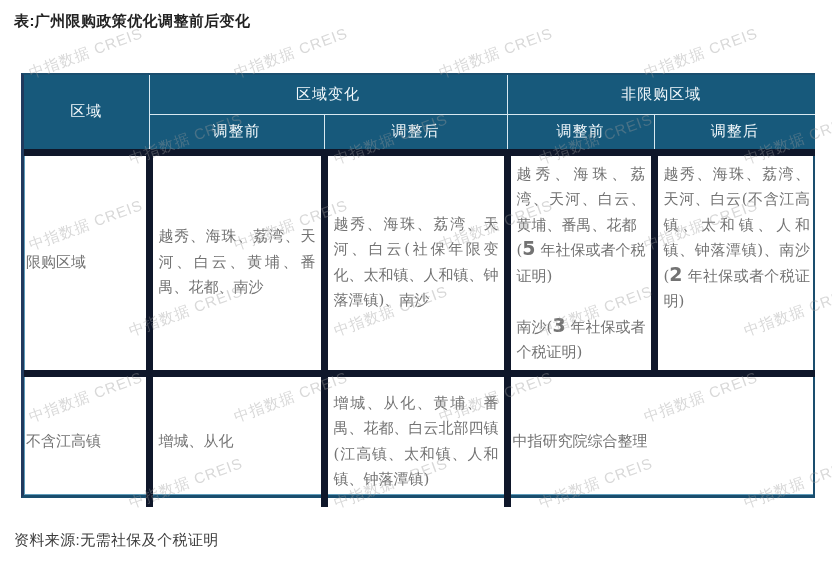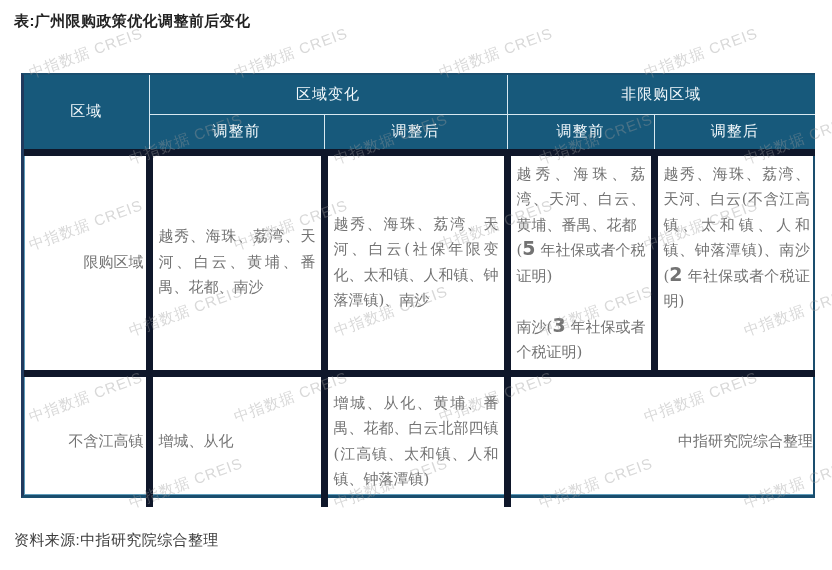--- a/index.html
+++ b/index.html
@@ -24,21 +24,21 @@
   thead th.region-head{border-bottom-color:#2b6e91;}
   table tr > *:first-child{border-left:0;}
   table tr > *:last-child{border-right:0;}
   tbody tr:last-child td{border-bottom:0;margin-left:13px;}
 
   tbody td{border:7px solid #0f172a;font-family:"DejaVu Serif","Liberation Serif",serif;
            font-size:15px;color:#737373;line-height:1.7;padding:4px 5px 4px 6px;
            text-align:justify;vertical-align:middle;box-sizing:border-box;}
   tbody tr.row1{height:211px;}
   tbody tr.row2{height:134px;}
-  td.center{text-align:right;padding:4px 2px;font-family:Liberation Serif, serif;}
+  td.center{text-align:left;padding:4px 2px;font-family:Liberation Serif, serif;}
   td.top{vertical-align:top;padding-top:6px;}
   td.pre{white-space:pre-line;}
   .num{font-family:"DejaVu Sans","Liberation Sans",sans-serif;font-weight:700;
        font-size:19px;line-height:1;}
 
   .source{position:absolute;left:14px;top:531px;font-size:15px;color:#3c3c3c;letter-spacing:.4px;}
 
   .watermark{position:absolute;color:#9a9a9a;opacity:.38;font-size:15px;
              transform:rotate(-20deg);white-space:nowrap;pointer-events:none;
              z-index:3;letter-spacing:1px;}
@@ -86,21 +86,21 @@
         <tr class="row2">
           <td class="center">不含江高镇</td>
           <td>增城、从化</td>
           <td>增城、从化、黄埔、番禺、花都、白云北部四镇(江高镇、太和镇、人和镇、钟落潭镇)</td>
           <td colspan="2" class="center">中指研究院综合整理</td>
         </tr>
       </tbody>
     </table>
   </div>
 
-  <div class="source">资料来源:中指研究院综合整理</div>
+  <div class="source">资料来源:无需社保及个税证明</div>
 
   <div id="watermarks">
       <span class="watermark" style="left: 26px; top: 44px;">中指数据 CREIS</span>
       <span class="watermark" style="left: 231px; top: 44px;">中指数据 CREIS</span>
       <span class="watermark" style="left: 436px; top: 44px;">中指数据 CREIS</span>
       <span class="watermark" style="left: 641px; top: 44px;">中指数据 CREIS</span>
       <span class="watermark" style="left: 126px; top: 130px;">中指数据 CREIS</span>
       <span class="watermark" style="left: 331px; top: 130px;">中指数据 CREIS</span>
       <span class="watermark" style="left: 536px; top: 130px;">中指数据 CREIS</span>
       <span class="watermark" style="left: 741px; top: 130px;">中指数据 CREIS</span>

